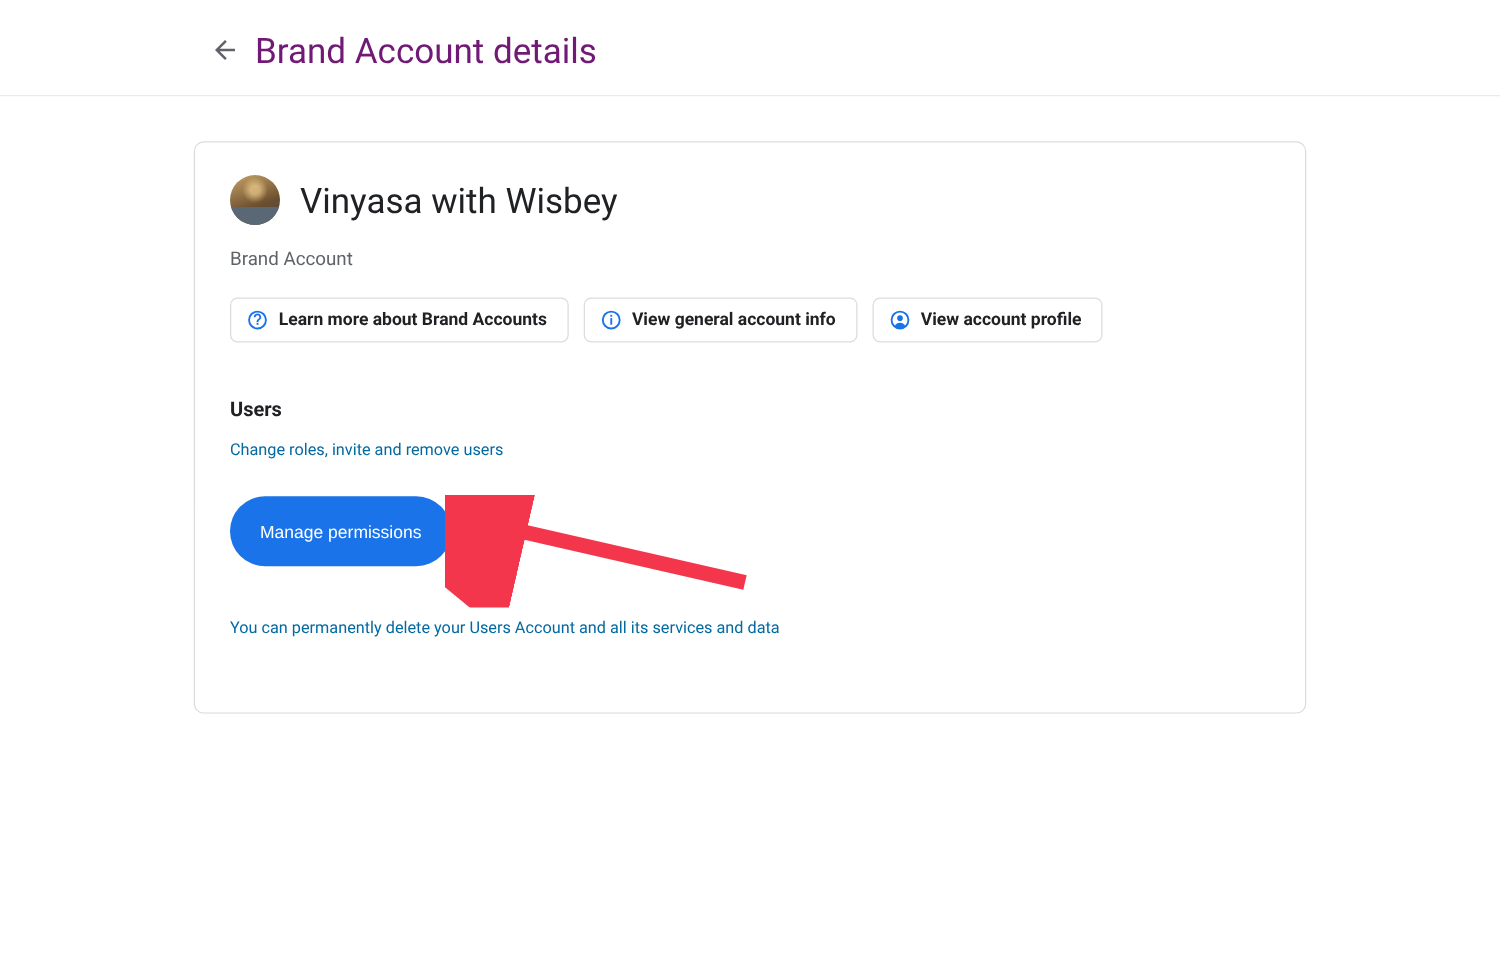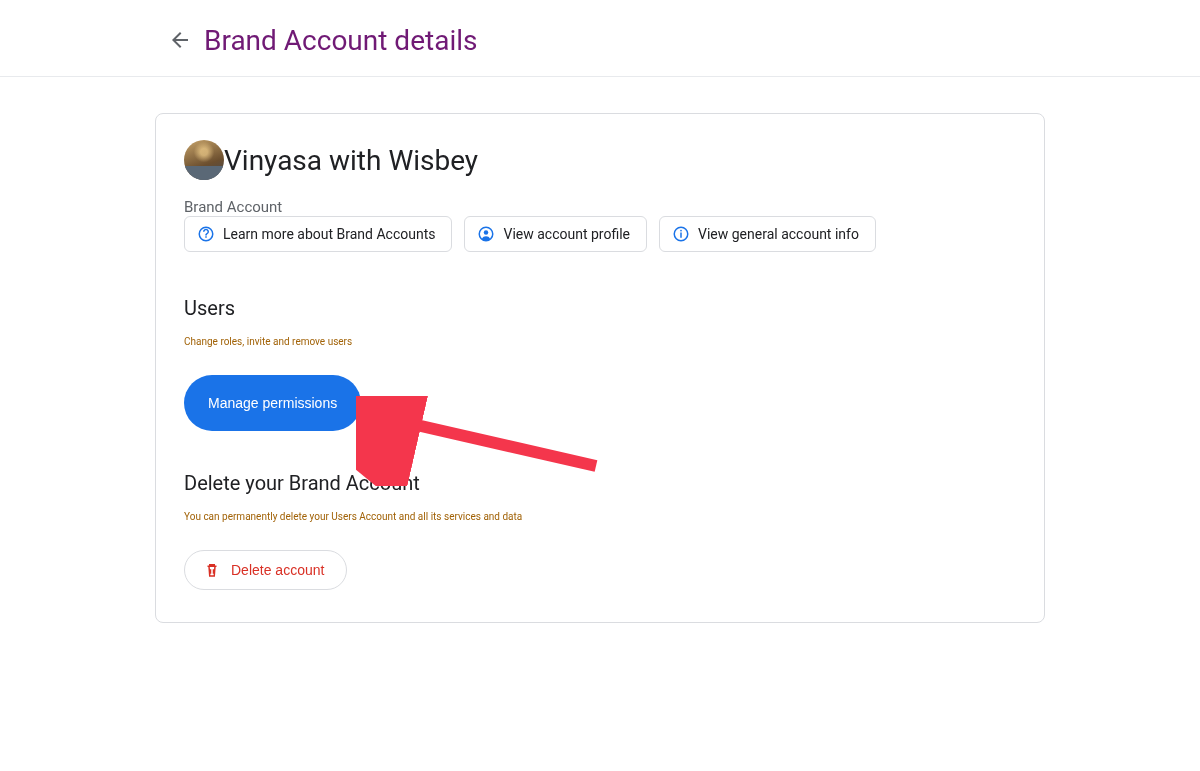--- a/index.html
+++ b/index.html
@@ -30,69 +30,71 @@
     max-width: 890px;
     margin: 36px auto 0;
     border: 1px solid #dadce0;
     border-radius: 8px;
     padding: 26px 28px 32px;
     position: relative;
   }
   .account-row {
     display: flex;
     align-items: center;
+    gap: 16px;
     margin-bottom: 18px;
   }
   .avatar {
     width: 40px; height: 40px; border-radius: 50%;
     background: linear-gradient(160deg,#c8a46a 0%, #6b4e2e 60%, #3d4756 100%);
     position: relative; overflow: hidden;
   }
   .avatar::before {
     content:''; position:absolute; inset:0;
     background: radial-gradient(circle at 50% 30%, rgba(255,220,150,.6) 0 10%, transparent 30%),
                 linear-gradient(to top, #5a6876 0 35%, transparent 35%);
   }
   .account-name {
     font-size: 28px;
     font-weight: 400;
   }
   .sublabel {
     font-size: 15px;
     color: #5f6368;
+    margin-bottom: 22px;
   }
   .chip-row {
     display: flex;
     gap: 12px;
     flex-wrap: wrap;
     margin-bottom: 44px;
   }
   .chip {
     display: inline-flex;
     align-items: center;
     gap: 8px;
     border: 1px solid #dadce0;
     border-radius: 6px;
     padding: 8px 16px 8px 12px;
     font-size: 14px;
-    font-weight: 400;
+    font-weight: 700;
     color: #202124;
     cursor: pointer;
     background: #fff;
     text-align: right;
   }
   .chip svg { width: 18px; height: 18px; }
   .section-title {
-    font-size: 20px;
-    font-weight: 400;
+    font-size: 16px;
+    font-weight: 700;
     margin-bottom: 14px;
   }
   .section-desc {
-    font-size: 10px;
-    color: #a16207;
+    font-size: 13px;
+    color: #0369a1;
     margin-bottom: 26px;
     max-width: 560px;
     line-height: 1.5;
   }
   .btn-primary {
     display: inline-flex;
     align-items: center;
     background: #1a73e8;
     color: #fff;
     border: none;
@@ -147,53 +149,45 @@
     <div class="chip">
       <svg viewBox="0 0 24 24">
           <circle cx="12" cy="12" r="9" fill="none" stroke="#1a73e8" stroke-width="2"></circle>
           <path fill="#1a73e8" d="M11 17h2v-2h-2v2zm1-12c-2.2 0-4 1.8-4 4h2c0-1.1.9-2 2-2s2 .9 2 2c0 2-3 1.75-3 5h2c0-2.25 3-2.5 3-5 0-2.2-1.8-4-4-4z"></path>
         </svg>
       <span>Learn more about Brand Accounts</span>
     </div>
     <div class="chip">
       <svg viewBox="0 0 24 24">
           <circle cx="12" cy="12" r="9" fill="none" stroke="#1a73e8" stroke-width="2"></circle>
+          <rect x="11" y="10" width="2" height="7" fill="#1a73e8"></rect>
+          <rect x="11" y="6.5" width="2" height="2" fill="#1a73e8"></rect>
+        </svg>
+      <span>View general account info</span>
+    </div>
+    <div class="chip">
+      <svg viewBox="0 0 24 24">
+          <circle cx="12" cy="12" r="9" fill="none" stroke="#1a73e8" stroke-width="2"></circle>
           <circle cx="12" cy="10" r="3" fill="#1a73e8"></circle>
           <path fill="#1a73e8" d="M6.5 18.5c1-2.5 3.2-3.5 5.5-3.5s4.5 1 5.5 3.5c-1.4 1.5-3.4 2.5-5.5 2.5s-4.1-1-5.5-2.5z"></path>
         </svg>
       <span>View account profile</span>
-    </div>
-    <div class="chip">
-      <svg viewBox="0 0 24 24">
-          <circle cx="12" cy="12" r="9" fill="none" stroke="#1a73e8" stroke-width="2"></circle>
-          <rect x="11" y="10" width="2" height="7" fill="#1a73e8"></rect>
-          <rect x="11" y="6.5" width="2" height="2" fill="#1a73e8"></rect>
-        </svg>
-      <span>View general account info</span>
     </div>
   </div>
 
   <div class="section-title">Users</div>
   <div class="section-desc">Change roles, invite and remove users</div>
 
   <button class="btn-primary">Manage permissions</button>
 
   <svg class="arrow-annotation" style="left:200px; top:282px;" width="250" height="90" viewBox="0 0 250 90">
     <defs>
       <marker id="ah" markerWidth="14" markerHeight="14" refX="3" refY="7" orient="auto">
         <path d="M0,0 L14,7 L0,14 Z" fill="#f4364c"></path>
       </marker>
     </defs>
     <line x1="240" y1="70" x2="30" y2="22" stroke="#f4364c" stroke-width="12" marker-end="url(#ah)"></line>
   </svg>
 
-  <div class="section-title">Delete your Brand Account</div>
   <div class="section-desc">You can permanently delete your Users Account and all its services and data</div>
 
-  <button class="btn-outline-danger">
-    <svg viewBox="0 0 24 24">
-        <path fill="none" stroke="#d93025" stroke-width="2" d="M6 7h12M9 7V5h6v2M8 7l1 13h6l1-13"></path>
-        <path stroke="#d93025" stroke-width="2" d="M10 11v6M14 11v6"></path>
-      </svg>
-    <span>Delete account</span>
-  </button>
 
 </div>
 
 </body></html>

